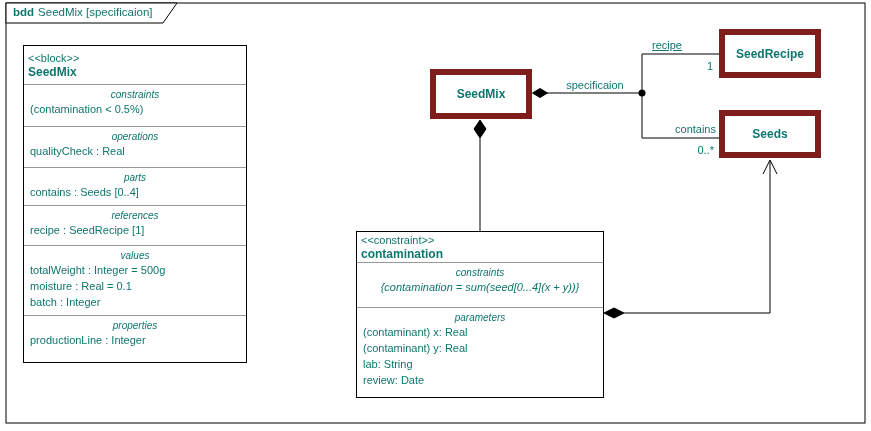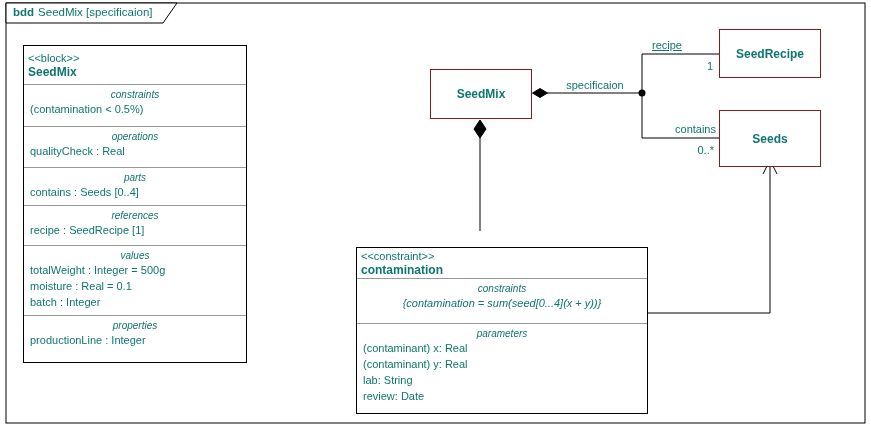--- a/index.html
+++ b/index.html
@@ -22,21 +22,21 @@
   .comp { box-sizing:border-box; padding:3px 6px 0 6px; overflow:hidden; }
   .comp + .comp { border-top:1px solid #999; }
   .comp-head { display:flex; flex-direction:column; align-items:flex-start; justify-content:center; padding:0 4px; }
   .stereo { font-size:11px; line-height:13px; text-align:center; }
   .bname  { font-size:12px; line-height:14px; font-weight:bold; text-align:center; }
   .clabel { font-size:10px; line-height:13px; font-style:italic; text-align:center; }
   .cline  { font-size:11px; line-height:16px; text-align:left; white-space:nowrap; }
   .cline.center { text-align:center;font-style:italic; }
 
   .simple-node {
-    position:absolute; background:#fff; border:1px solid #7f1d1d; box-sizing:border-box;
+    position:absolute; background:#fff; border:6px solid #7f1d1d; box-sizing:border-box;
     display:flex; align-items:center; justify-content:center;
     font-size:12px; font-weight:bold;
   }
 
   .edge-label { position:absolute; font-size:11px; line-height:13px; white-space:nowrap; }
   .ta-c { text-align:center; } .ta-r { text-align:right; }
 </style>
 </head>
 <body>
 
@@ -100,25 +100,25 @@
       <div class="cline">productionLine : Integer</div>
     </div>
   </div>
 
   <div class="simple-node" style="left:430px; top:69px; width:102px; height:50px;">
     <span>SeedMix</span>
   </div>
   <div class="simple-node" style="left:719px; top:29px; width:102px; height:49px;">
     <span>SeedRecipe</span>
   </div>
-  <div class="simple-node" style="left:719px; top:110px; width:102px; height:57px;">
+  <div class="simple-node" style="left:719px; top:110px; width:102px; height:48px;">
     <span>Seeds</span>
   </div>
 
-  <div class="ublock" style="left:356px; top:231px; width:292px; height:167px;margin-top:16px;">
+  <div class="ublock" style="left:356px; top:231px; width:248px; height:167px;">
     <div class="comp comp-head" style="height:30px;">
       <div class="stereo">&lt;&lt;constraint&gt;&gt;</div>
       <div class="bname">contamination</div>
     </div>
     <div class="comp" style="height:45px;">
       <div class="clabel">constraints</div>
       <div class="cline center">{contamination = sum(seed[0...4](x + y))}</div>
     </div>
     <div class="comp" style="flex:1;">
       <div class="clabel">parameters</div>

